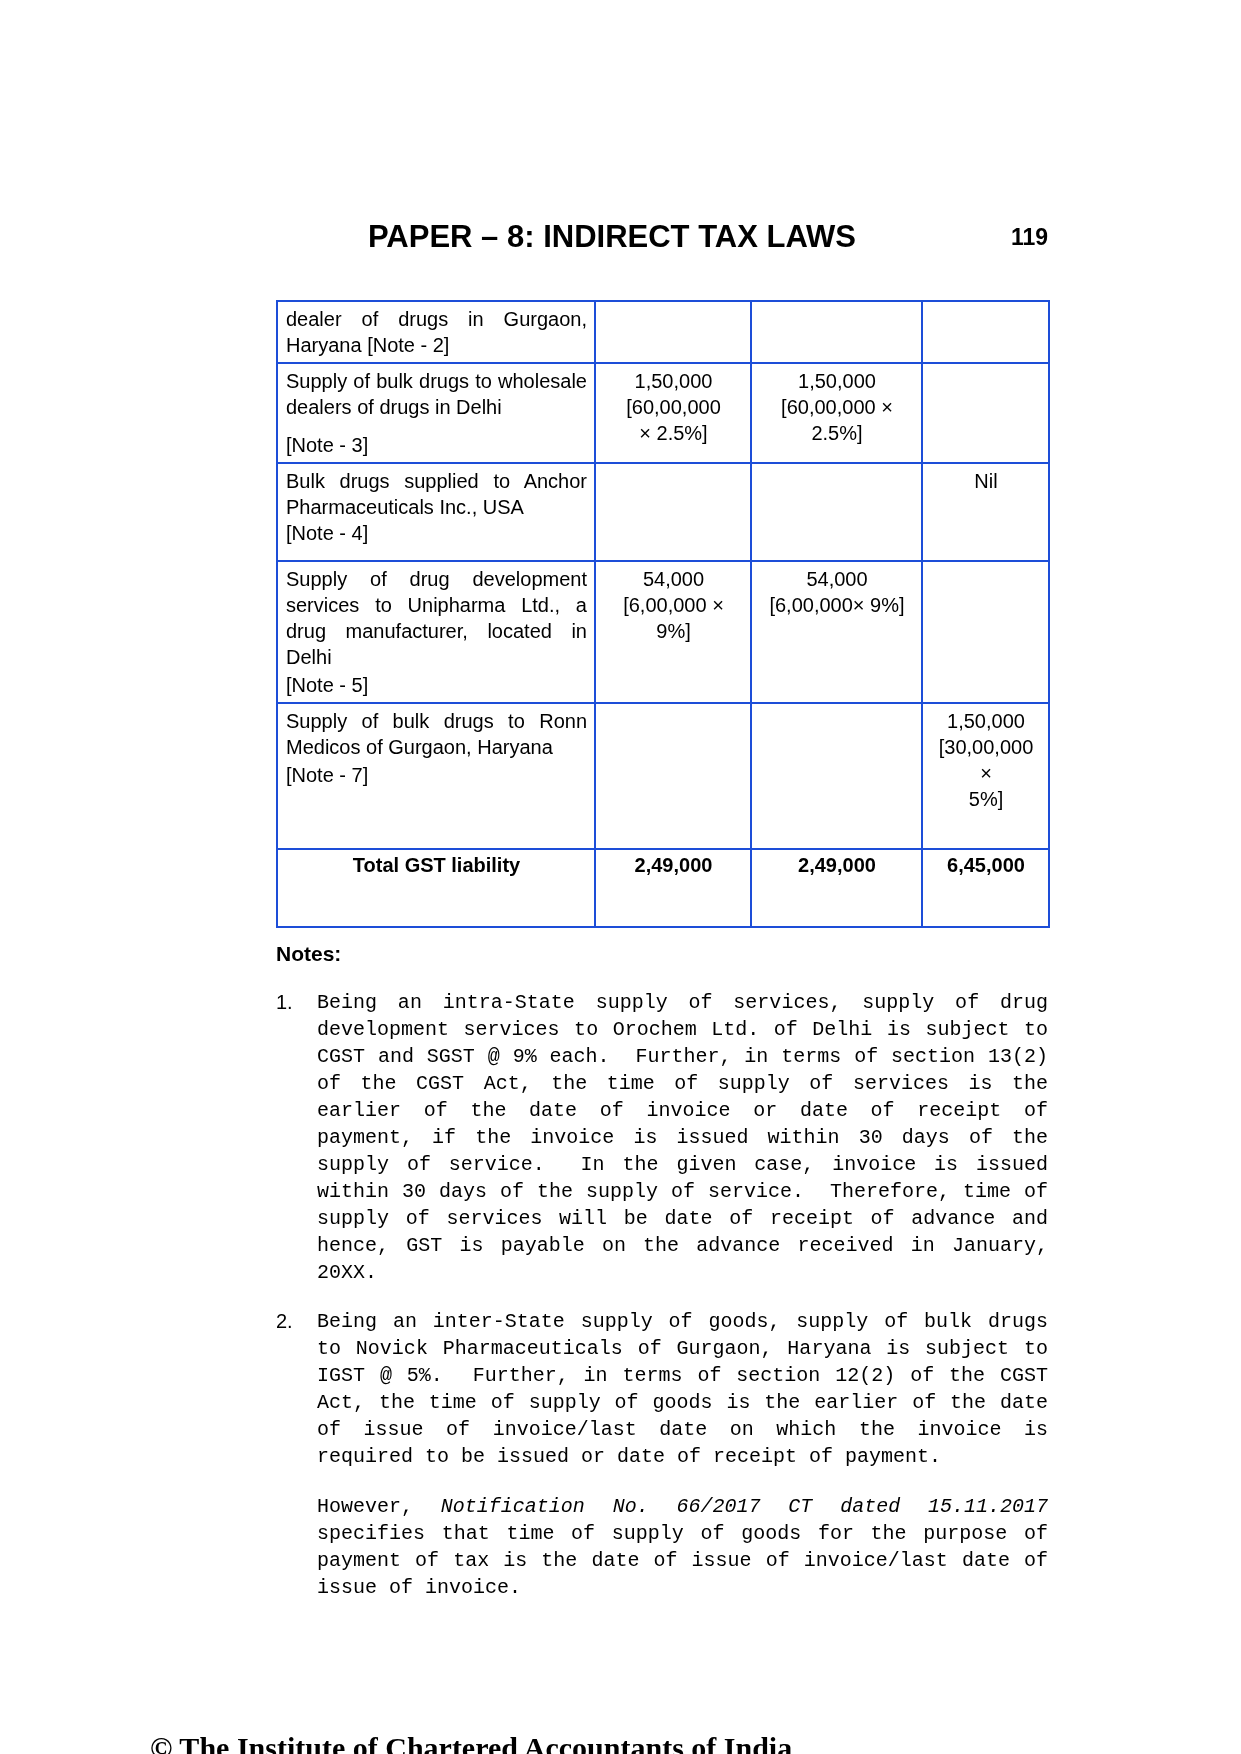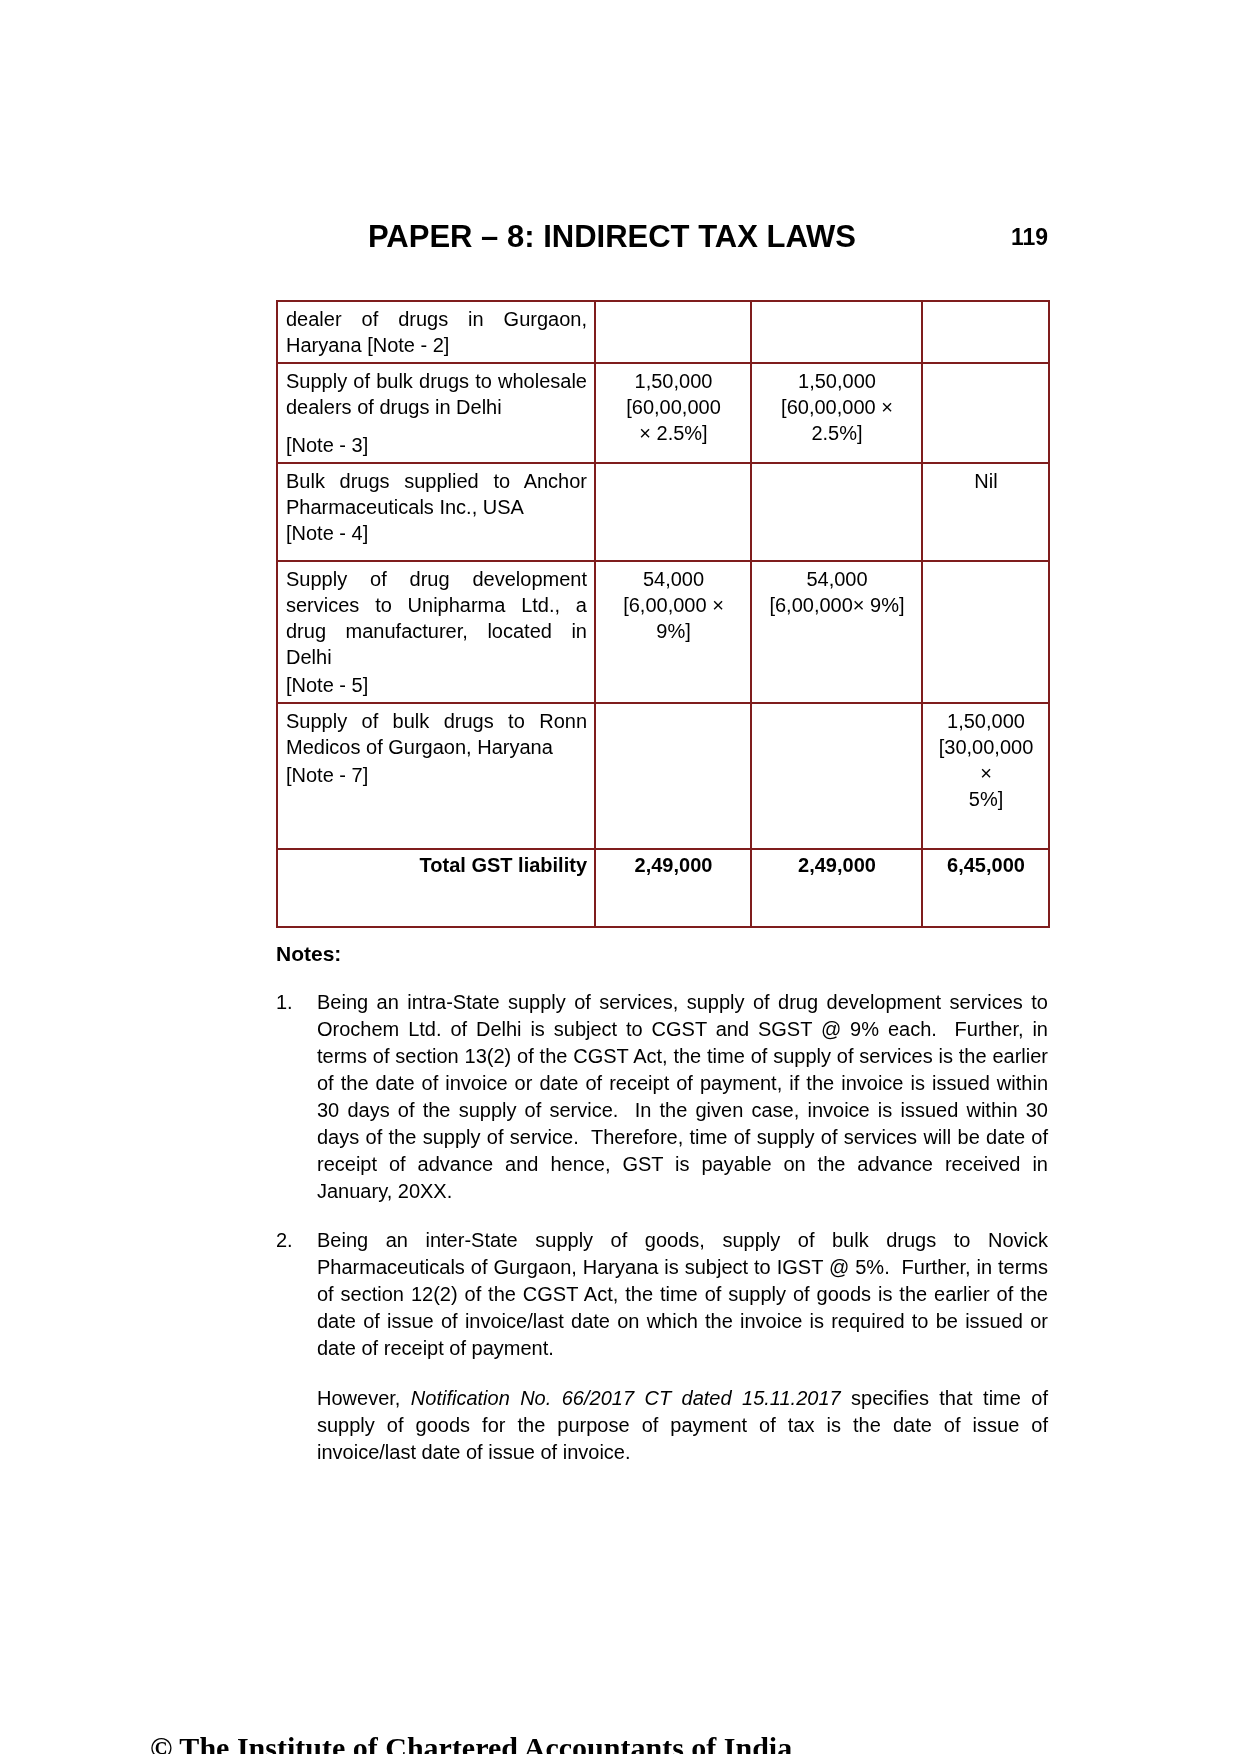--- a/index.html
+++ b/index.html
@@ -38,50 +38,50 @@
     position: absolute;
     left: 276px;
     top: 300px;
     width: 772px;
     border-collapse: collapse;
     table-layout: fixed;
     font-size: 20px;
     line-height: 26px;
   }
   .gst-table td {
-    border: 2px solid #7f1d1d;
+    border: 2px solid #1d4ed8;
     vertical-align: top;
     padding: 4px 7px 4px 8px;
     overflow: hidden;
   }
   .gst-table tr:nth-child(1) { height: 58px; }
   .gst-table tr:nth-child(2) { height: 98px; }
   .gst-table tr:nth-child(3) { height: 98px; }
   .gst-table tr:nth-child(4) { height: 112px; }
   .gst-table tr:nth-child(5) { height: 146px; }
   .gst-table tr:nth-child(6) { height: 78px; }
   .gst-table tr:nth-child(7) { height: 31px; }
   .desc-text { text-align: justify; }
   .note-line { text-align: left; }
   .amount { text-align: center; }
   .total-row td { padding-top: 2px; padding-bottom: 2px; }
-  .total-row .total-label { font-weight: bold; text-align: right; }
+  .total-row .total-label { font-weight: bold; text-align: center; }
   .total-row .amount { font-weight: bold; }
   .notes-section {
     position: absolute;
     left: 276px;
     top: 940px;
     width: 772px;
     font-size: 20px;
     line-height: 27px;
   }
   .notes-heading { font-weight: bold; font-size: 21px; }
   .note-item { display: flex; margin-top: 22px; }
   .note-number { width: 41px; flex: none; }
-  .note-body { flex: 1; text-align: justify; }
+  .note-body { flex: 1; text-align: justify; font-family: Liberation Mono, monospace; }
   .note-body p { margin: 0 0 23px 0; }
   .note-body p:last-child { margin-bottom: 0; }
   .it { font-style: italic; }
   .page-footer {
     position: absolute;
     left: 150px;
     top: 1731px;
     font-family: "Liberation Serif", serif;
     font-weight: bold;
     font-size: 30px;

